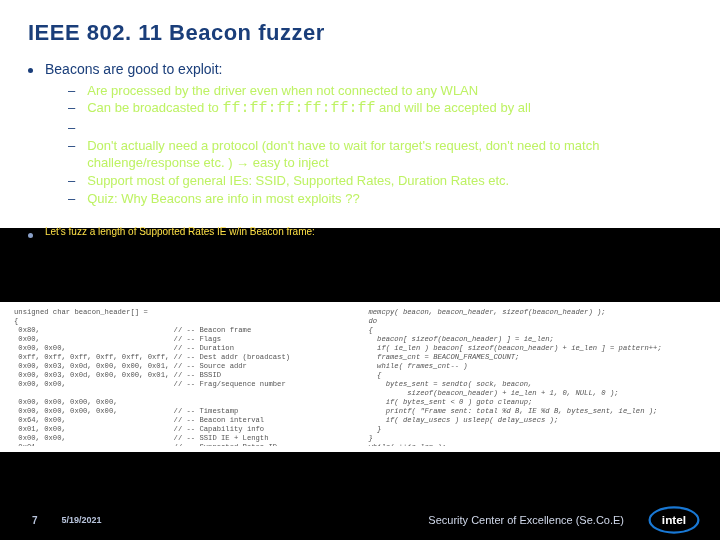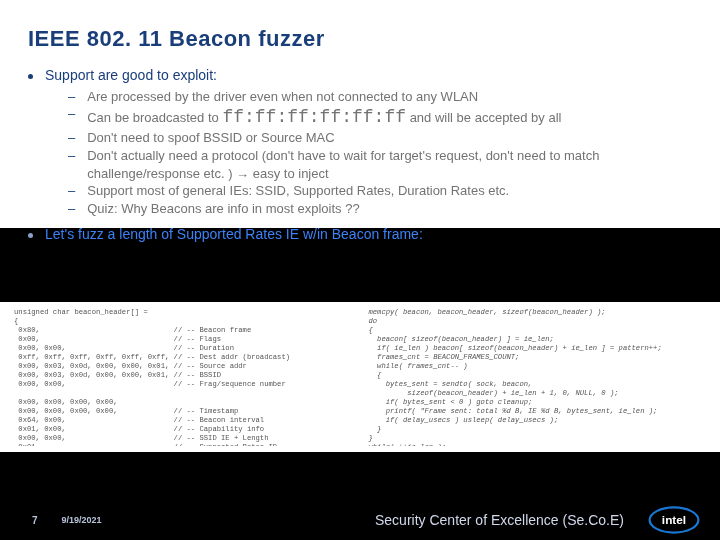--- a/index.html
+++ b/index.html
@@ -20,21 +20,21 @@
   }
   .white-bottom {
     position: absolute;
     left: 0; right: 0;
     top: 302px;
     height: 150px;
     background: #fff;
   }
   .content {
     position: relative;
-    padding: 26px 28px 0 28px;
+    padding: 20px 28px 0 28px;
   }
   .title {
     font-size: 22px;
     font-weight: bold;
     color: #1a3e7a;
     margin-bottom: 14px;
     letter-spacing: 0.5px;
   }
   .bullet-row {
     display: flex;
@@ -66,38 +66,38 @@
   }
   .sub-dash {
     color: #1a3e7a;
     font-size: 13px;
     margin-right: 12px;
     flex-shrink: 0;
     line-height: 1.35;
   }
   .sub-text {
     font-size: 13px;
-    color: #737373;
+    color: #bef264;
     line-height: 1.35;
   }
   .mono {
     font-family: "Courier New", monospace;
-    font-size: 18px;
+    font-size: 15px;
   }
   .arrow {
     font-family: Arial, sans-serif;
   }
   .second-bullet {
     position: absolute;
     top: 225px;
     left: 28px;
     right: 28px;
   }
   .second-bullet .bullet-dot { background: #8aa0c8; }
-  .second-bullet .bullet-text-main { color: #3b82f6; font-size: 14px; }
+  .second-bullet .bullet-text-main { color: #fde047; font-size: 10px; }
   .code-area {
     position: absolute;
     top: 302px;
     left: 6px;
     right: 6px;
     height: 150px;
     display: flex;
     gap: 0;
     font-family: "Courier New", monospace;
     font-size: 7.2px;
@@ -122,21 +122,21 @@
     margin-right: 24px;
   }
   .footer-date {
     font-size: 9px;
     color: #b8c4dc;
     font-weight: bold;
   }
   .footer-center {
     flex: 1;
     text-align: right;
-    font-size: 14px;
+    font-size: 11px;
     color: #d0d8ea;
     padding-right: 24px;
   }
   .intel-logo {
     width: 52px;
     height: 34px;
     position: relative;
   }
   .intel-logo svg { width: 100%; height: 100%; }
 </style>
@@ -144,35 +144,34 @@
 <body>
 
 <div class="white-top"></div>
 <div class="white-bottom"></div>
 
 <div class="content">
   <div class="title">IEEE 802. 11 Beacon fuzzer</div>
 
   <div class="bullet-row">
     <div class="bullet-dot"></div>
-    <div class="bullet-text-main">Support are good to exploit:</div>
+    <div class="bullet-text-main">Beacons are good to exploit:</div>
   </div>
 
   <div class="sub-list">
     <div class="sub-row">
         <div class="sub-dash">–</div>
         <div class="sub-text">Are processed by the driver even when not connected to any WLAN</div>
       </div>
     <div class="sub-row">
         <div class="sub-dash">–</div>
         <div class="sub-text">Can be broadcasted to <span class="mono">ff:ff:ff:ff:ff:ff</span> and will be accepted by all</div>
       </div>
     <div class="sub-row">
         <div class="sub-dash">–</div>
-        <div class="sub-text">Don't need to spoof BSSID or Source MAC</div>
       </div>
     <div class="sub-row">
         <div class="sub-dash">–</div>
         <div class="sub-text">Don't actually need a protocol (don't have to wait for target's request, don't need to match challenge/response etc. ) <span class="arrow">→</span> easy to inject</div>
       </div>
     <div class="sub-row">
         <div class="sub-dash">–</div>
         <div class="sub-text">Support most of general IEs: SSID, Supported Rates, Duration Rates etc.</div>
       </div>
     <div class="sub-row">
@@ -221,21 +220,21 @@
     if( bytes_sent &lt; 0 ) goto cleanup;
     printf( "Frame sent: total %d B, IE %d B, bytes_sent, ie_len );
     if( delay_usecs ) usleep( delay_usecs );
   }
 }
 while( ++ie_len );</div>
 </div>
 
 <div class="footer">
   <div class="page-num">7</div>
-  <div class="footer-date">9/19/2021</div>
+  <div class="footer-date">5/19/2021</div>
   <div class="footer-center">Security Center of Excellence (Se.Co.E)</div>
   <div class="intel-logo">
     <svg viewBox="0 0 70 46">
       <ellipse cx="35" cy="23" rx="33" ry="17" fill="none" stroke="#1978d4" stroke-width="3"></ellipse>
       <text x="35" y="29" text-anchor="middle" font-family="Arial" font-size="16" font-weight="bold" fill="#ffffff">intel</text>
     </svg>
   </div>
 </div>
 
 </body></html>

